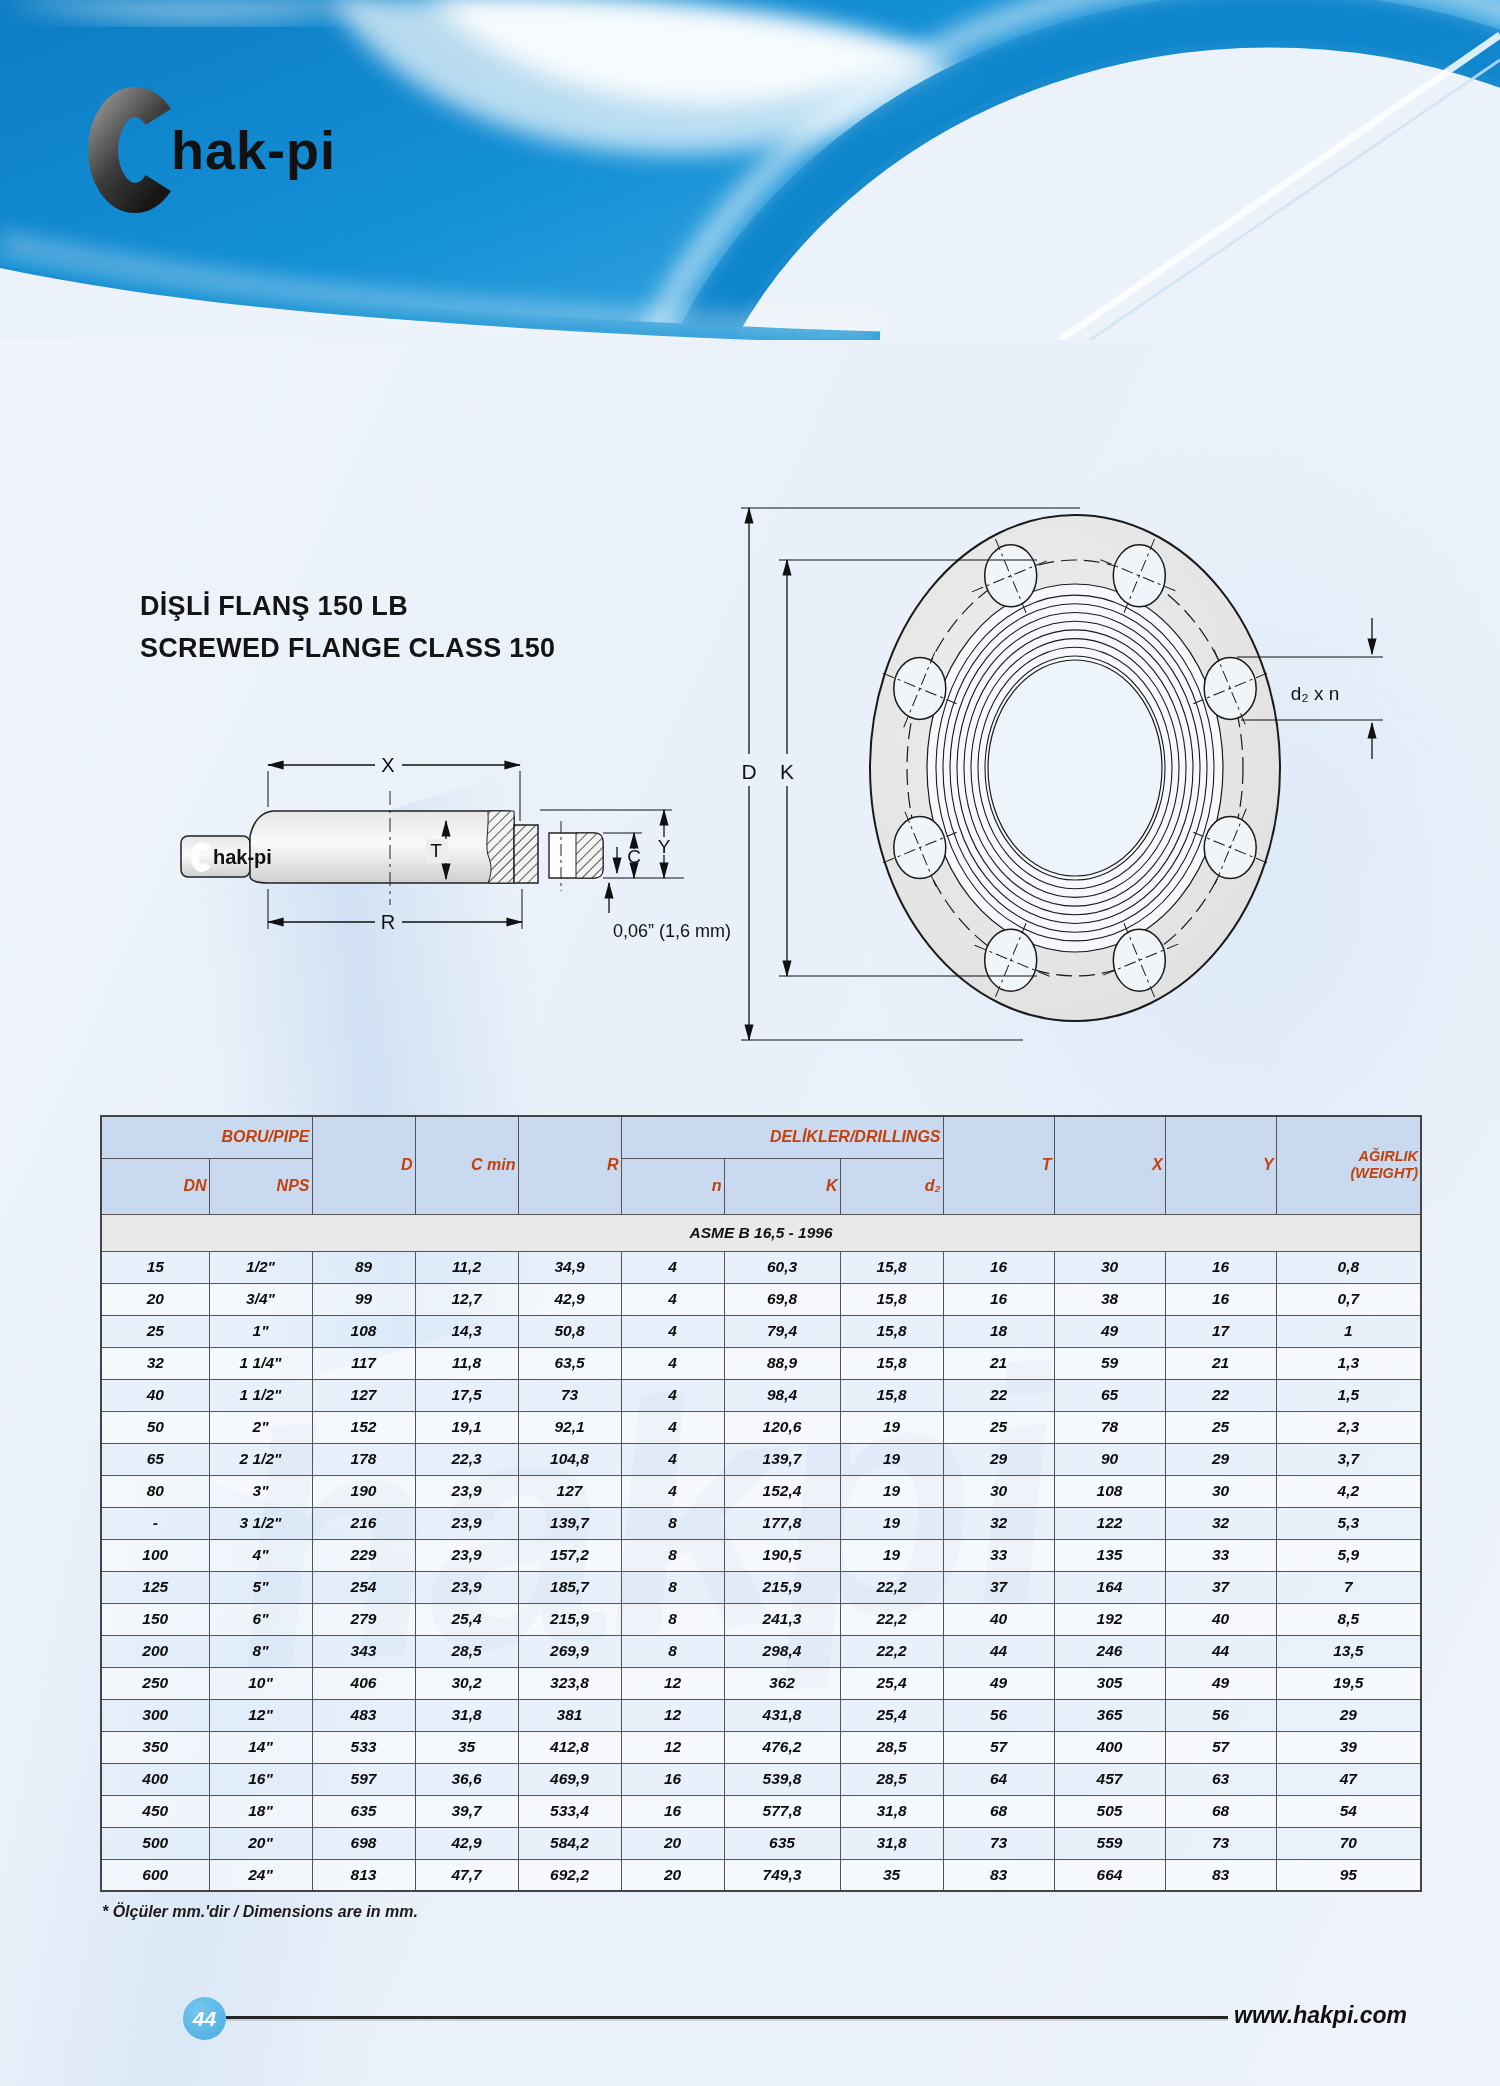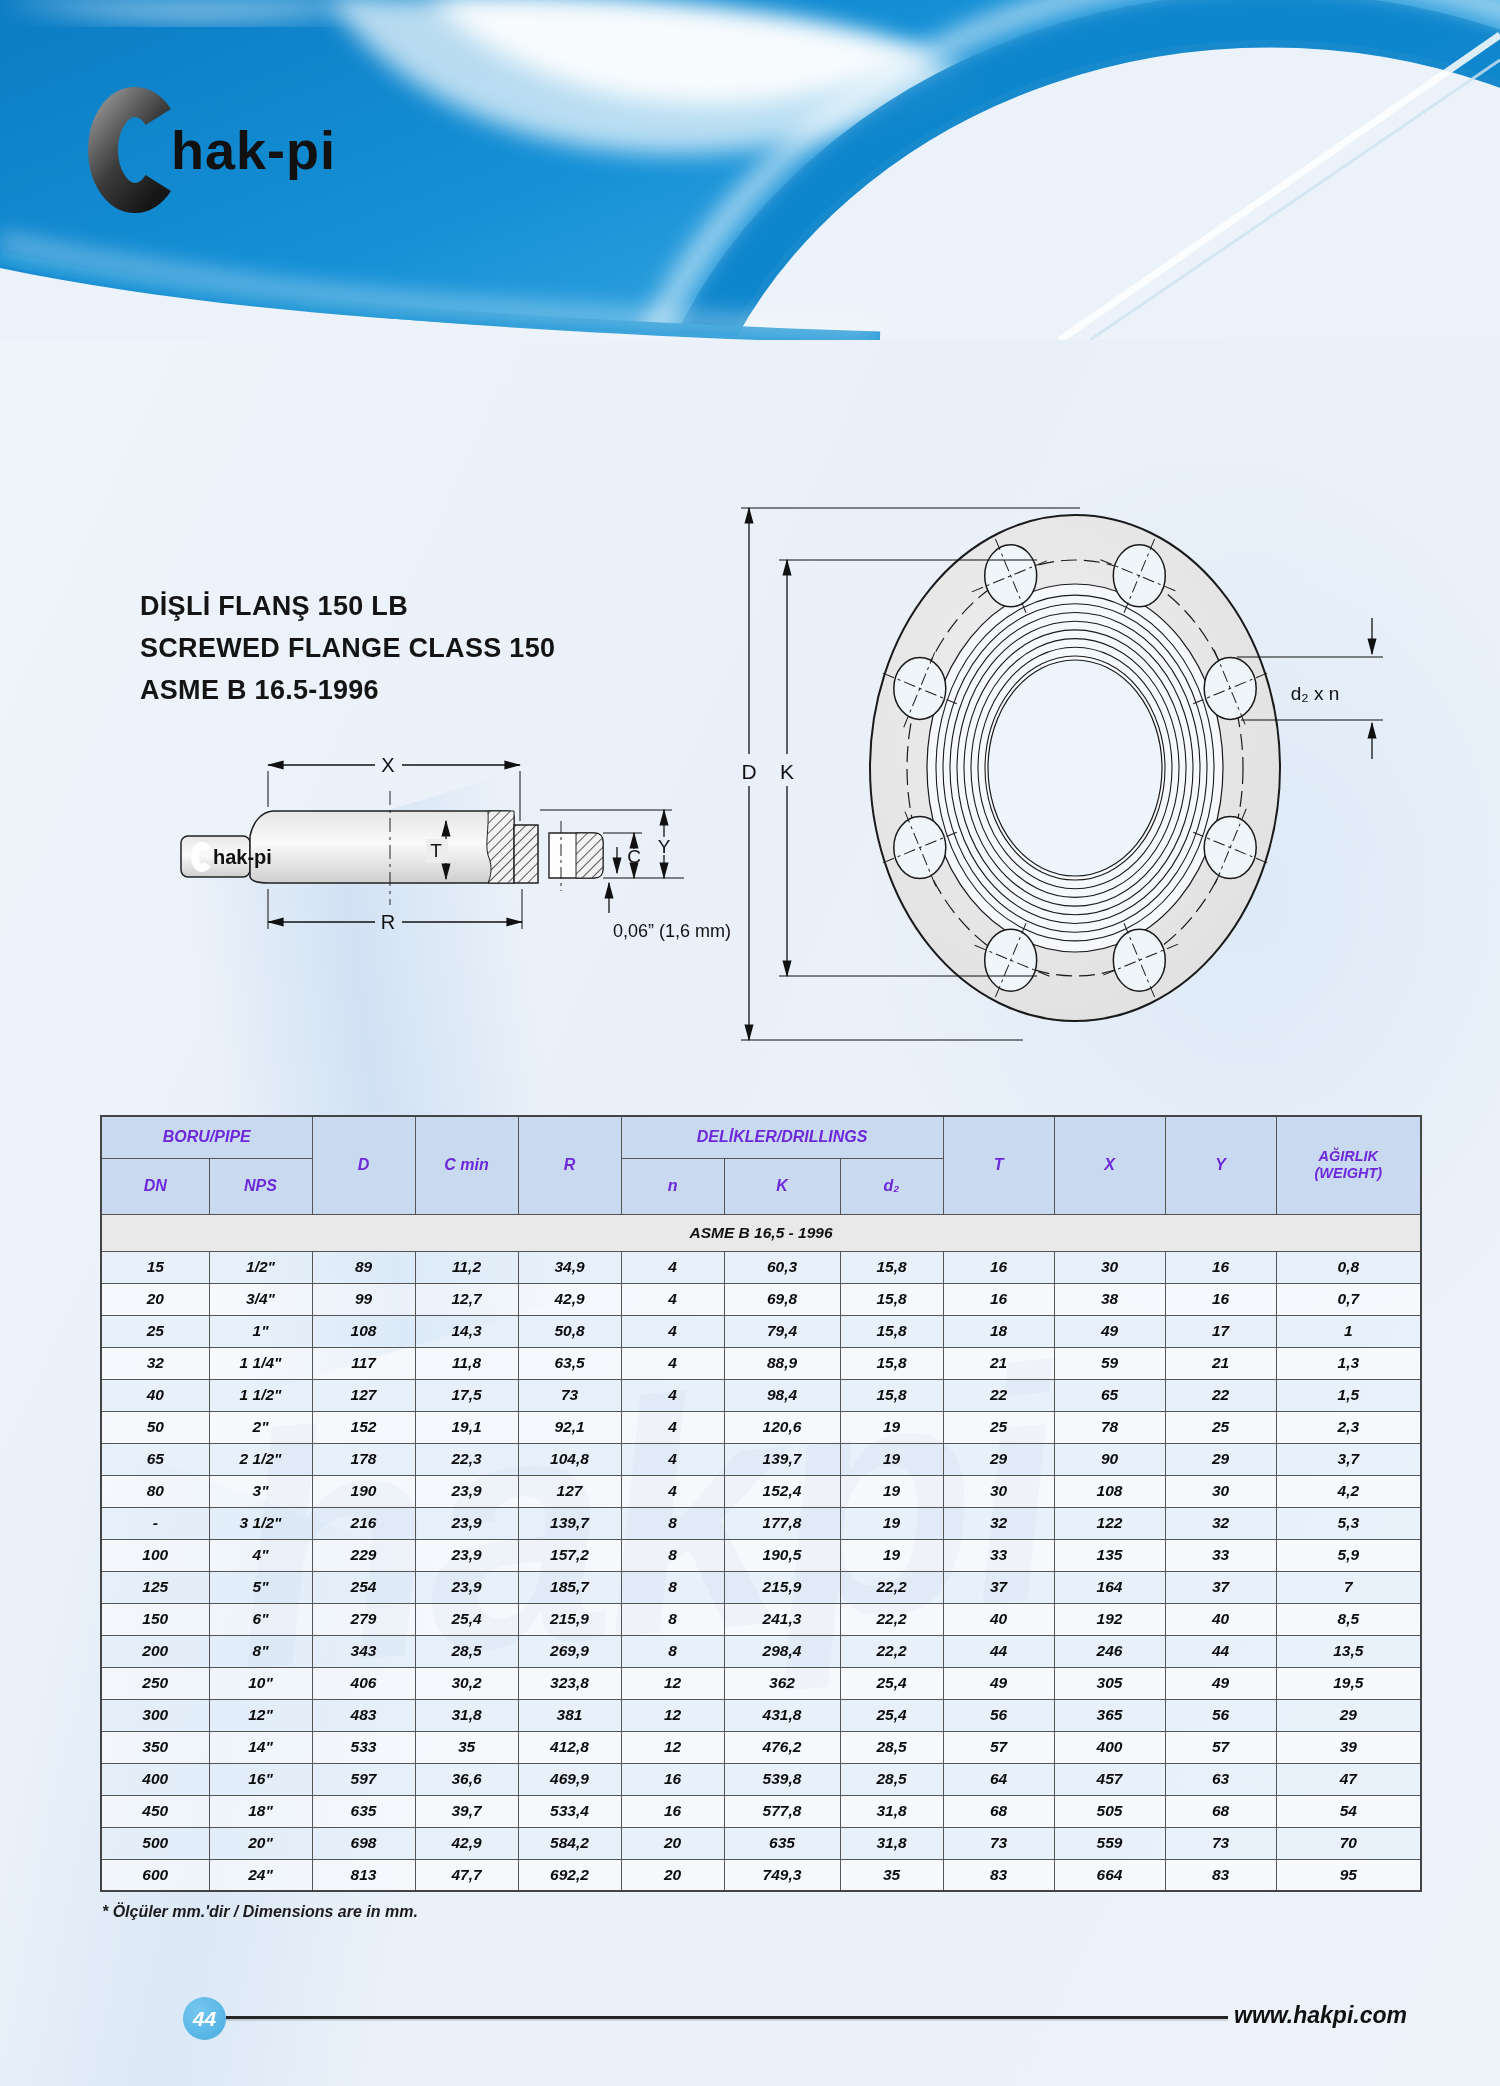--- a/index.html
+++ b/index.html
@@ -22,21 +22,21 @@
   .logo { top:62px; left:85px; z-index:2; }
   .title-block { left:140px; top:585px; z-index:2; font-size:27px; font-weight:bold;
                  color:#141414; line-height:42px; letter-spacing:.3px; }
   .sideview  { left:172px; top:733px; z-index:2; }
   .frontview { left:735px; top:478px; z-index:2; }
   svg text { font-family:"Liberation Sans", sans-serif; fill:#111; }
   .tablewrap { left:100px; top:1115px; z-index:2; }
   table.spec { border-collapse:collapse; width:1320px; table-layout:fixed;
                font-style:italic; font-weight:bold; border:2px solid #444; }
   .spec th, .spec td { border:1px solid #555; text-align:center; vertical-align:middle; padding:0 2px; }
-  .spec thead th { background:#c9d9f0; font-size:16px; color:#6d28d9; }
+  .spec thead th { background:#c9d9f0; font-size:16px; color:#c2410c;text-align:right; }
   .spec thead tr:first-child th { height:42px; }
   .spec thead tr:nth-child(2) th { height:56px; }
   .spec th.wcol { font-size:14.5px; line-height:17px;margin-left:16px; }
   .spec td { font-size:15.5px; height:32px; color:#0c0c0c; background:rgba(255,255,255,0.55); }
   .spec tbody tr:nth-child(even) td { background:rgba(230,240,251,0.55); }
   .spec tr.section td { background:#e9e9e9; height:37px; font-size:15.5px; color:#111; }
   .note { left:102px; top:1903px; z-index:2; font-size:16px; font-weight:bold; font-style:italic; color:#1c1c1c;text-align:center; }
   .badge { left:183px; top:1997px; z-index:2; width:43px; height:43px; border-radius:50%;
            background:radial-gradient(circle at 35% 30%, #74c6ef, #4aadde);
            color:#fff; font-size:21px; font-weight:bold; font-style:italic;
@@ -92,21 +92,20 @@
         </linearGradient>
       </defs>
       <ellipse cx="50" cy="88" rx="32" ry="48" fill="none" stroke="url(#cgrad)" stroke-width="30" pathLength="360" stroke-dasharray="262 98" stroke-dashoffset="-49"></ellipse>
       <text x="86" y="107" font-size="54" font-weight="bold" fill="#ffffff" letter-spacing="1">hak-pi</text>
     </svg>
   </div>
 
   <div class="layer title-block">
     <div>DİŞLİ FLANŞ 150 LB</div>
     <div>SCREWED FLANGE CLASS 150</div>
-    <div>ASME B 16.5-1996</div>
   </div>
 
   <div class="layer sideview">
     <svg width="585" height="245" viewBox="0 0 585 245">
       <defs>
         <marker id="ar" viewBox="0 0 13 7" refX="12" refY="3.5" markerWidth="13" markerHeight="7" orient="auto-start-reverse">
           <path d="M0,0 L13,3.5 L0,7 Z" fill="#111"></path>
         </marker>
         <pattern id="hatch" width="7" height="7" patternUnits="userSpaceOnUse" patternTransform="rotate(45)">
           <rect width="7" height="7" fill="#f2f2f2"></rect>

